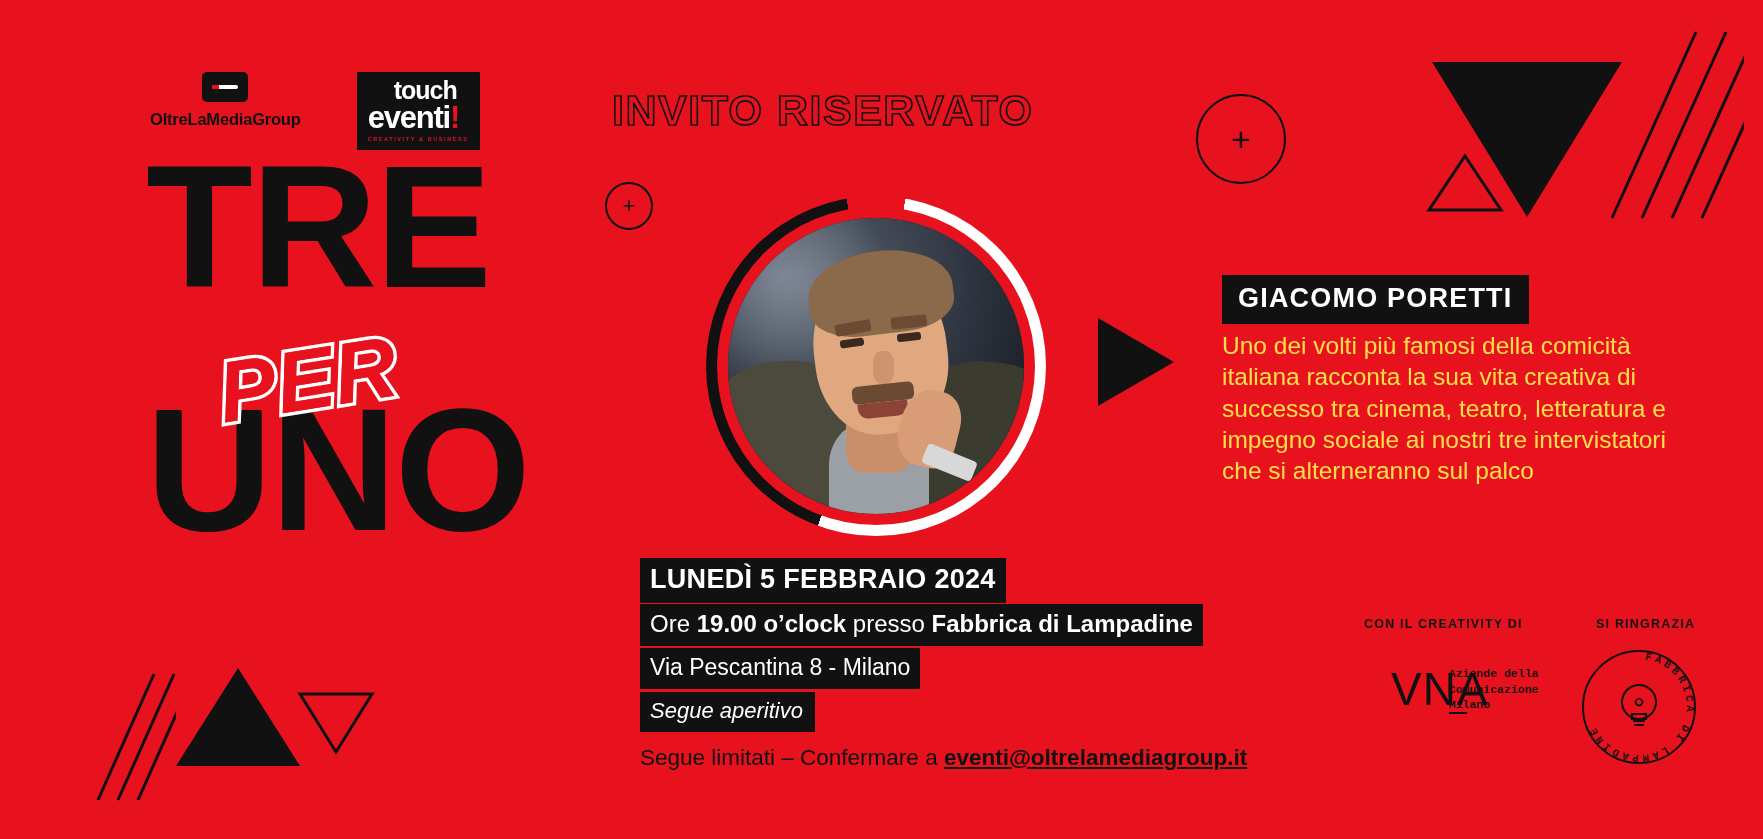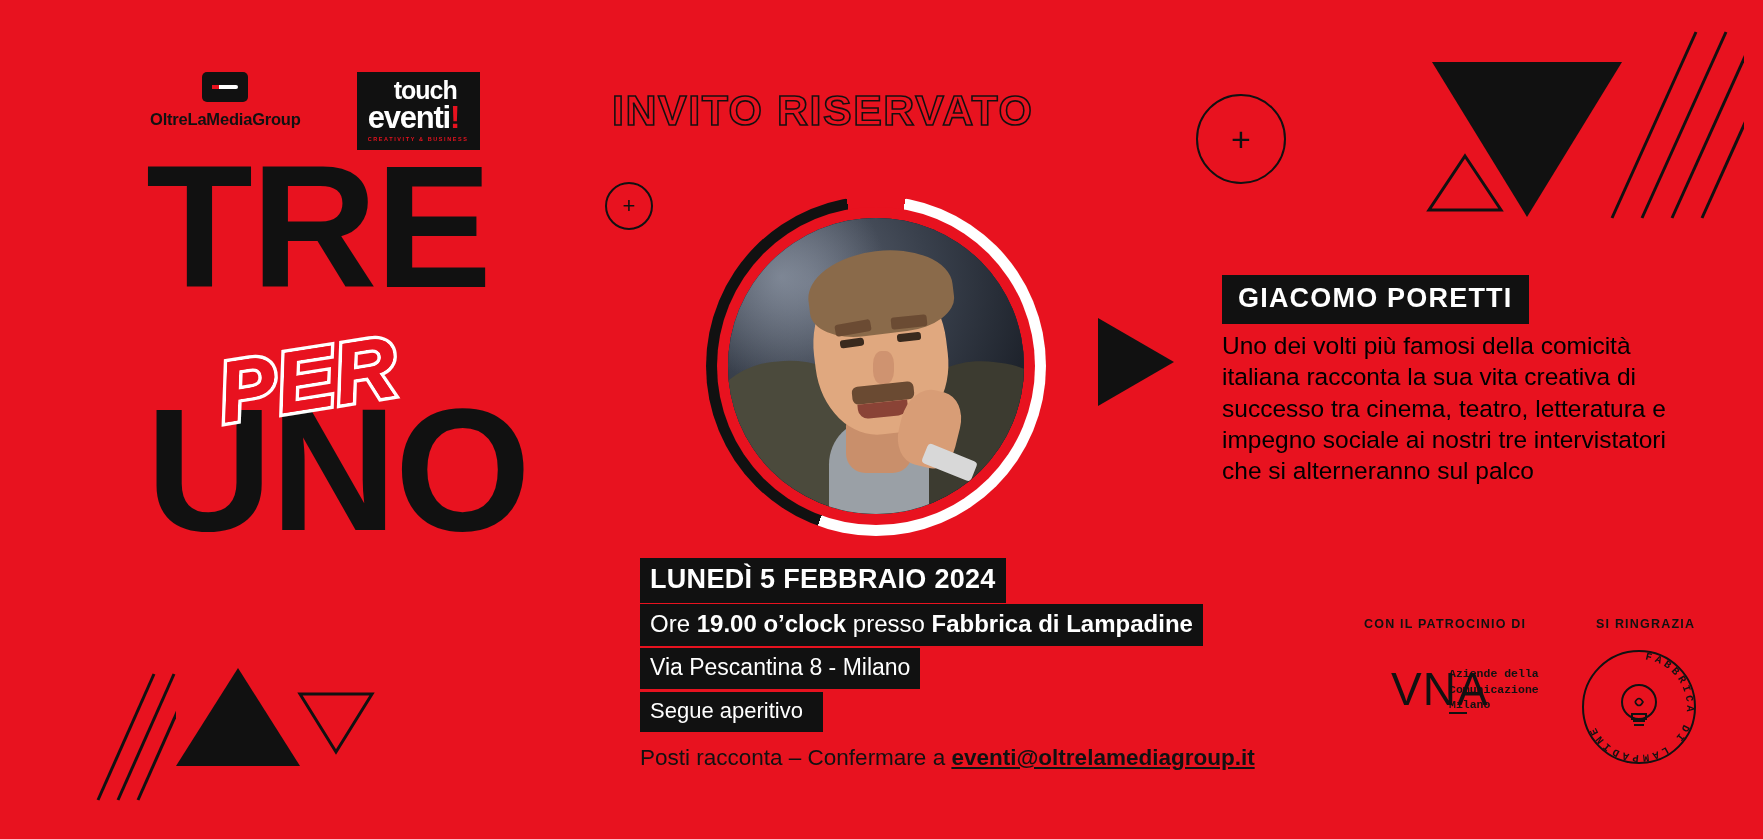--- a/index.html
+++ b/index.html
@@ -197,21 +197,21 @@
 
   
   .name-badge {
     position: absolute; top: 275px; left: 1222px;
     background: #111; color: #fff;
     font-size: 27px; font-weight: 800; letter-spacing: 1.2px;
     padding: 8px 16px 10px 16px;
   }
   .bio {
     position: absolute; top: 330px; left: 1222px; width: 480px;
-    font-size: 24.5px; line-height: 1.28; color: #000000; font-weight: 500;
+    font-size: 24.5px; line-height: 1.28; color: #fde047; font-weight: 500;
   }
 
   
   .detail { position: absolute; }
   .hl { background: #111; color: #fff; display: inline-block; }
   .d-date {
     top: 558px; left: 640px;
     font-size: 27px; font-weight: 800; letter-spacing: .3px;
     padding: 6px 10px 8px 10px;
   }
@@ -219,21 +219,21 @@
     top: 604px; left: 640px;
     font-size: 24px; font-weight: 400; padding: 6px 10px 8px 10px;
   }
   .d-time b { font-weight: 800; }
   .d-addr {
     top: 648px; left: 640px;
     font-size: 23px; font-weight: 400; padding: 6px 10px 8px 10px; text-align: center;
   }
   .d-aper {
     top: 692px; left: 640px;
-    font-size: 22px; padding: 6px 20px 8px 10px;
+    font-size: 22px; font-style: italic; padding: 6px 12px 8px 10px;
   }
   .d-rsvp {
     top: 745px; left: 640px;
     font-size: 22.5px; color: #111; font-weight: 500;
   }
   .d-rsvp b { font-weight: 800; text-decoration: underline; }
 
   
   .spons-label {
     position: absolute; font-size: 12.5px; letter-spacing: 1.2px;
@@ -348,24 +348,24 @@
   <div class="detail hl d-date">LUNEDÌ 5 FEBBRAIO 2024</div>
 
   <div class="detail hl d-time">
     <span>Ore </span><b>19.00 o’clock</b><span> presso </span><b>Fabbrica di Lampadine</b>
   </div>
 
   <div class="detail hl d-addr">Via Pescantina 8 - Milano</div>
   <div class="detail hl d-aper">Segue aperitivo</div>
 
   <div class="detail d-rsvp">
-    <span>Posti racconta – Confermare a </span><b>eventi@oltrelamediagroup.it</b>
-  </div>
-
-  <div class="spons-label lbl-patr">CON IL PATROCINIO DI</div>
+    <span>Segue limitati – Confermare a </span><b>eventi@oltrelamediagroup.it</b>
+  </div>
+
+  <div class="spons-label lbl-patr">CON IL CREATIVITY DI</div>
   <div class="spons-label lbl-ring">SI RINGRAZIA</div>
 
   <div class="vna">VNA</div>
   <div class="vna-sub">
     <div>Aziende della</div>
     <div>Comunicazione</div>
     <div>Milano</div>
   </div>
   <div class="vna-underline"></div>
 

